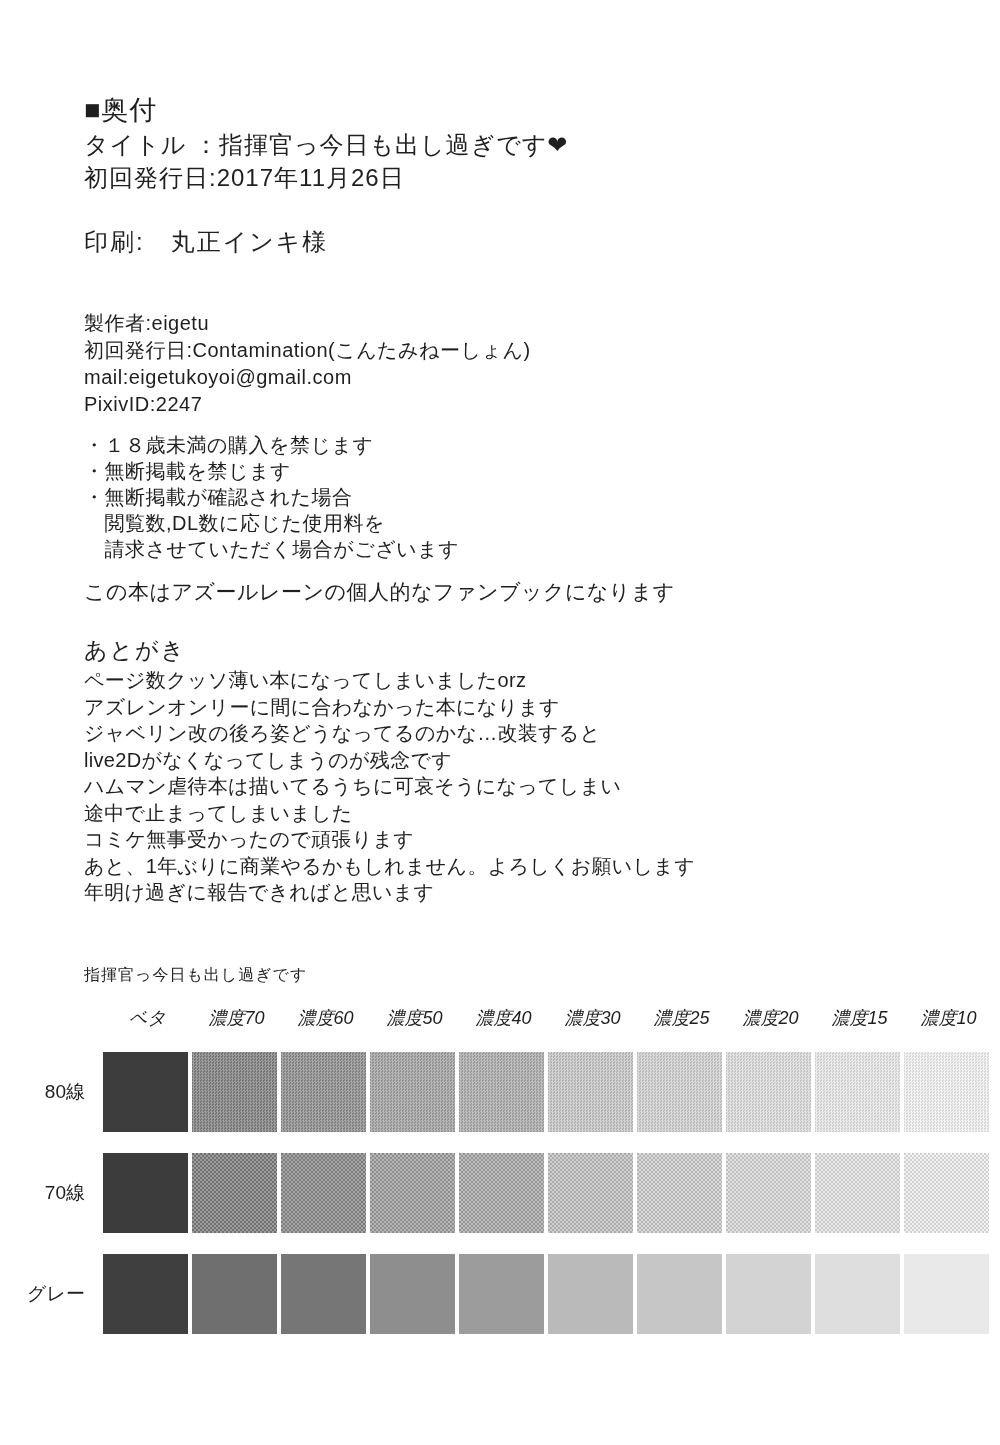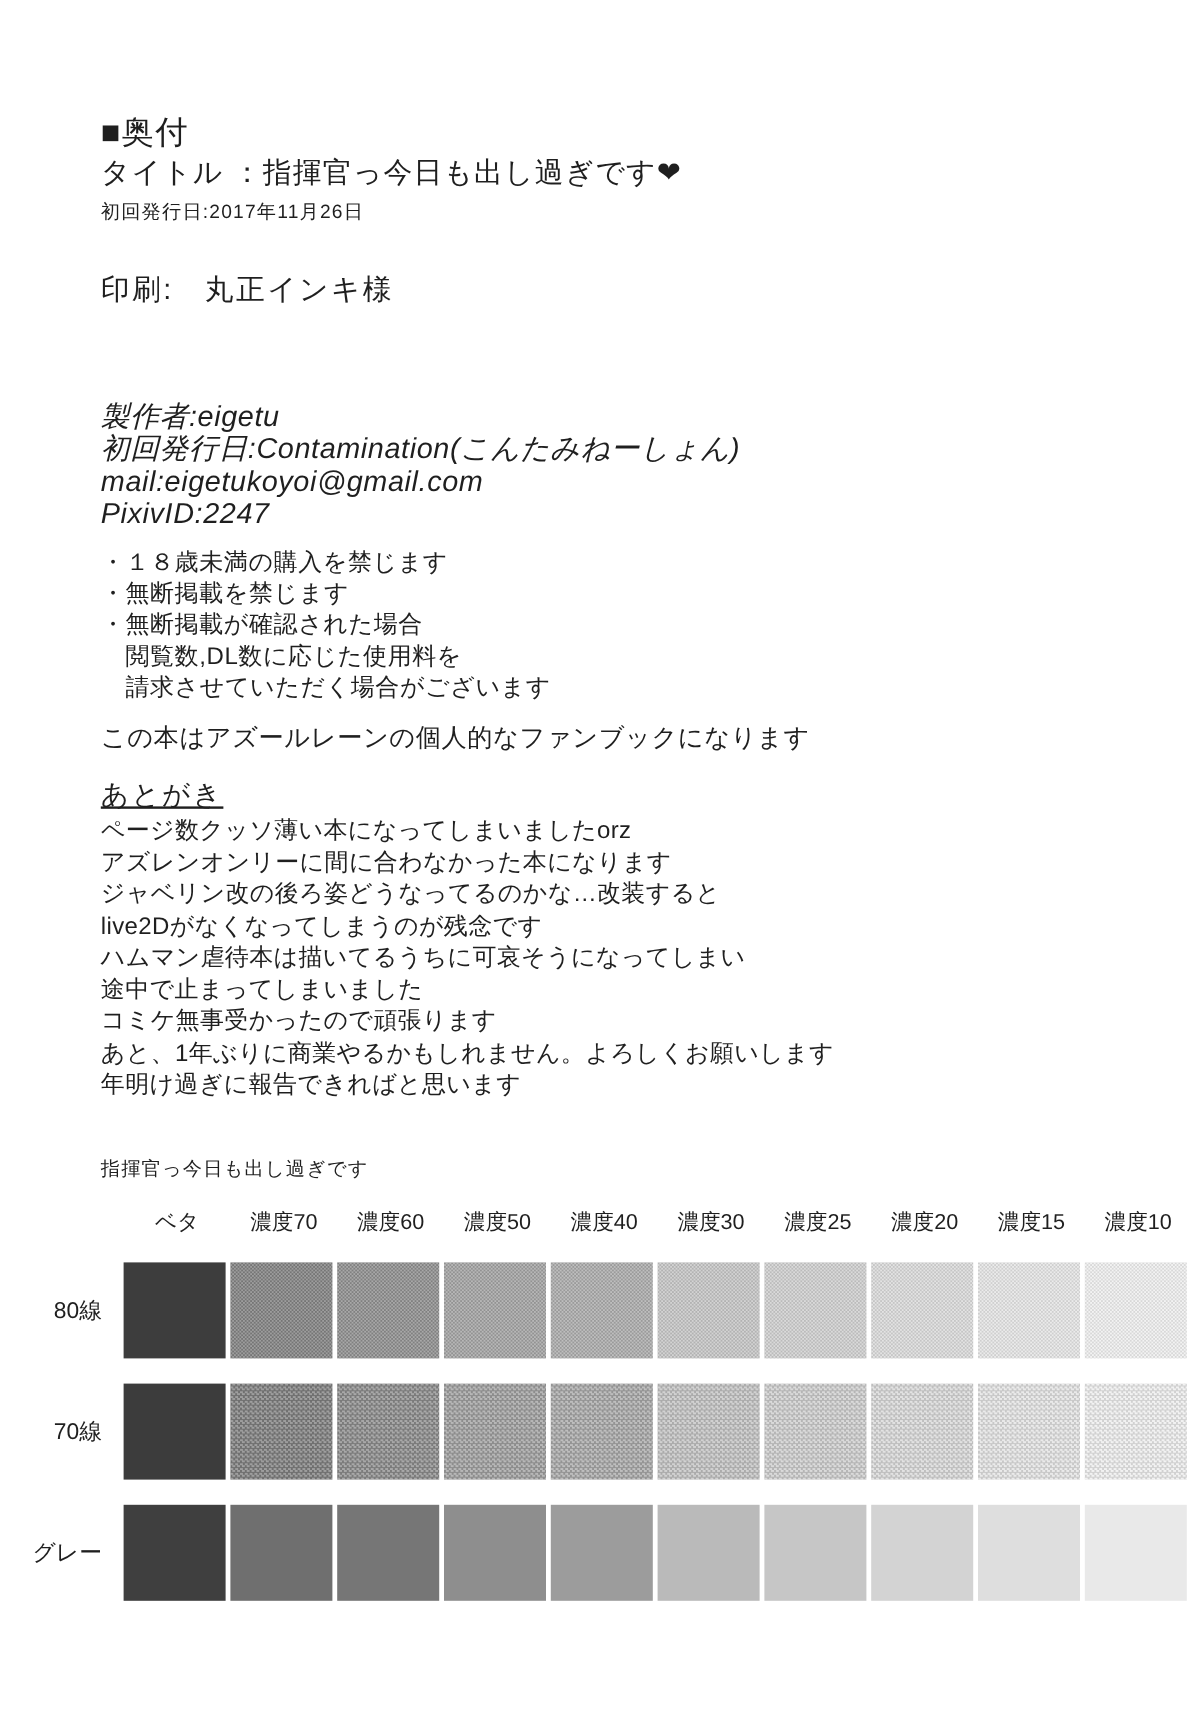--- a/index.html
+++ b/index.html
@@ -11,34 +11,34 @@
     background: #ffffff;
     color: #1f1f1f;
     font-family: "Liberation Sans", "DejaVu Sans", sans-serif;
     overflow: hidden;
   }
 
   
   .colophon { position: absolute; left: 84px; top: 92px; width: 860px; }
   .heading       { font-size: 27px; line-height: 36px; letter-spacing: 1px; font-weight: 500; }
   .title-line    { font-size: 24px; line-height: 34px; letter-spacing: 1px; }
-  .pub-date      { font-size: 16px; line-height: 32px; letter-spacing: 1px; }
+  .pub-date      { font-size: 24px; line-height: 32px; letter-spacing: 1px; }
   .printer       { font-size: 24px; line-height: 32px; letter-spacing: 2px; margin-top: 32px; }
-  .creator-block { margin-top: 76px; font-size: 24px; line-height: 27px; letter-spacing: 0.5px; font-style: italic; }
+  .creator-block { margin-top: 52px; font-size: 20px; line-height: 27px; letter-spacing: 0.5px; }
   .notice-block  { margin-top: 14px; font-size: 20px; line-height: 26px; letter-spacing: 0.5px; }
   .statement     { margin-top: 13px; font-size: 21px; line-height: 34px; letter-spacing: 0.5px; }
-  .afterword-heading { margin-top: 14px; font-size: 23px; line-height: 30px; letter-spacing: 2px; text-decoration: underline; }
+  .afterword-heading { margin-top: 26px; font-size: 23px; line-height: 30px; letter-spacing: 2px; }
   .afterword-block   { margin-top: 2px; font-size: 20px; line-height: 26.5px; letter-spacing: 0.3px; }
 
   
   .density-chart { position: absolute; left: 0; top: 964px; width: 1000px; }
   .paper-label { margin-left: 84px; font-size: 16px; line-height: 22px; letter-spacing: 1px; }
   .chart-header-row { display: flex; margin-top: 4px; height: 40px; align-items: flex-end; padding-bottom: 4px; }
   .header-spacer { width: 103px; flex: 0 0 auto; }
-  .col-header { width: 89px; flex: 0 0 auto; text-align: center; font-size: 18px; font-weight: 500; }
+  .col-header { width: 89px; flex: 0 0 auto; text-align: center; font-size: 18px; font-weight: 500; font-style: italic; }
   .chart-rows { margin-top: 18px; }
   .chart-row { display: flex; height: 80px; margin-bottom: 21px; }
   .row-label {
     width: 103px; flex: 0 0 auto; box-sizing: border-box;
     display: flex; align-items: center; justify-content: flex-end;
     padding-right: 18px; font-size: 19px; font-weight: 500;
   }
   .swatch { width: 85px; flex: 0 0 auto; margin-right: 4px; }
   
   .tex-fine   { background-image: repeating-conic-gradient(rgba(255,255,255,0.22) 0% 25%, rgba(0,0,0,0.10) 0% 50%); background-size: 3px 3px; }

